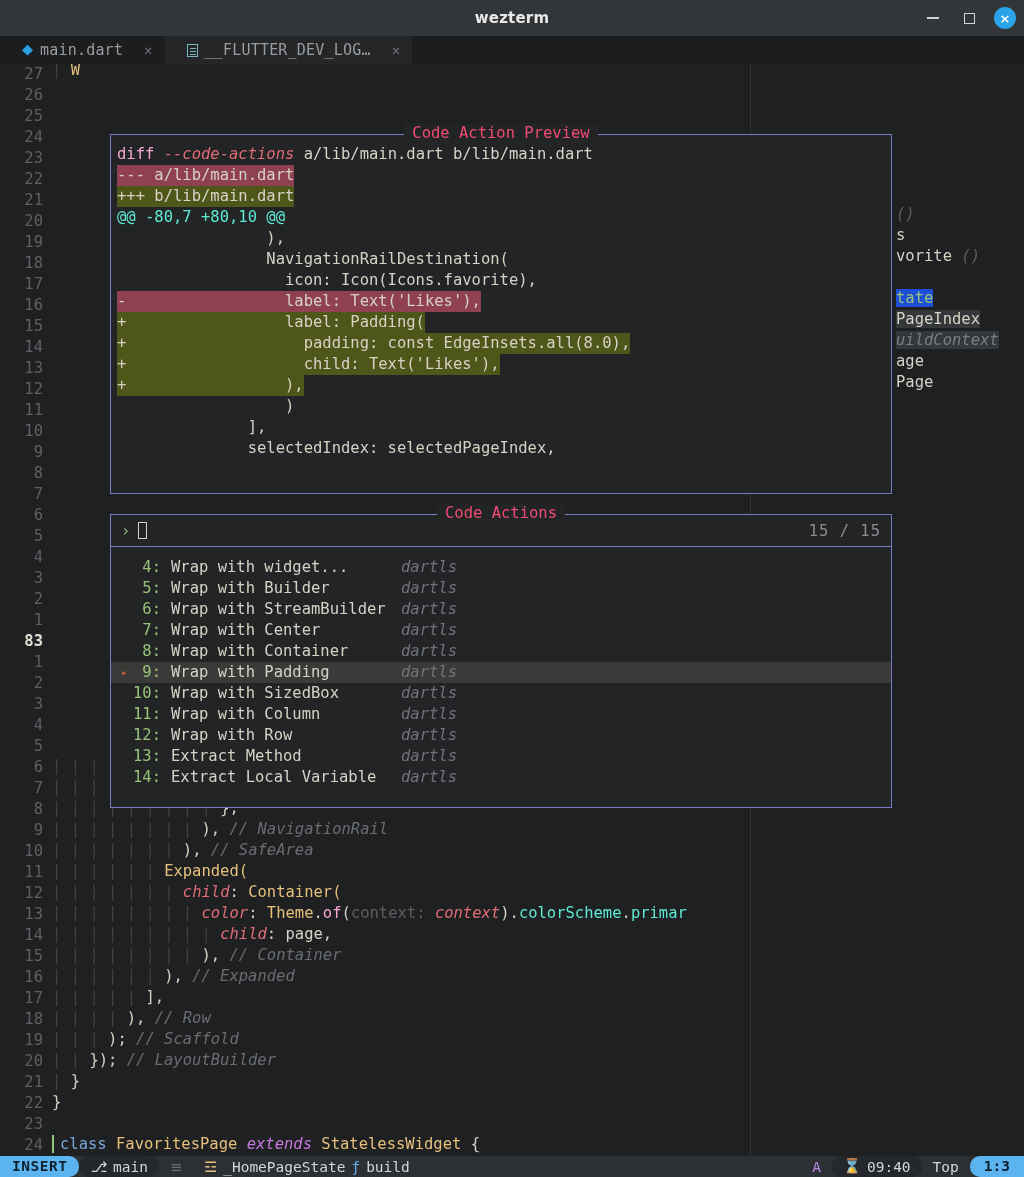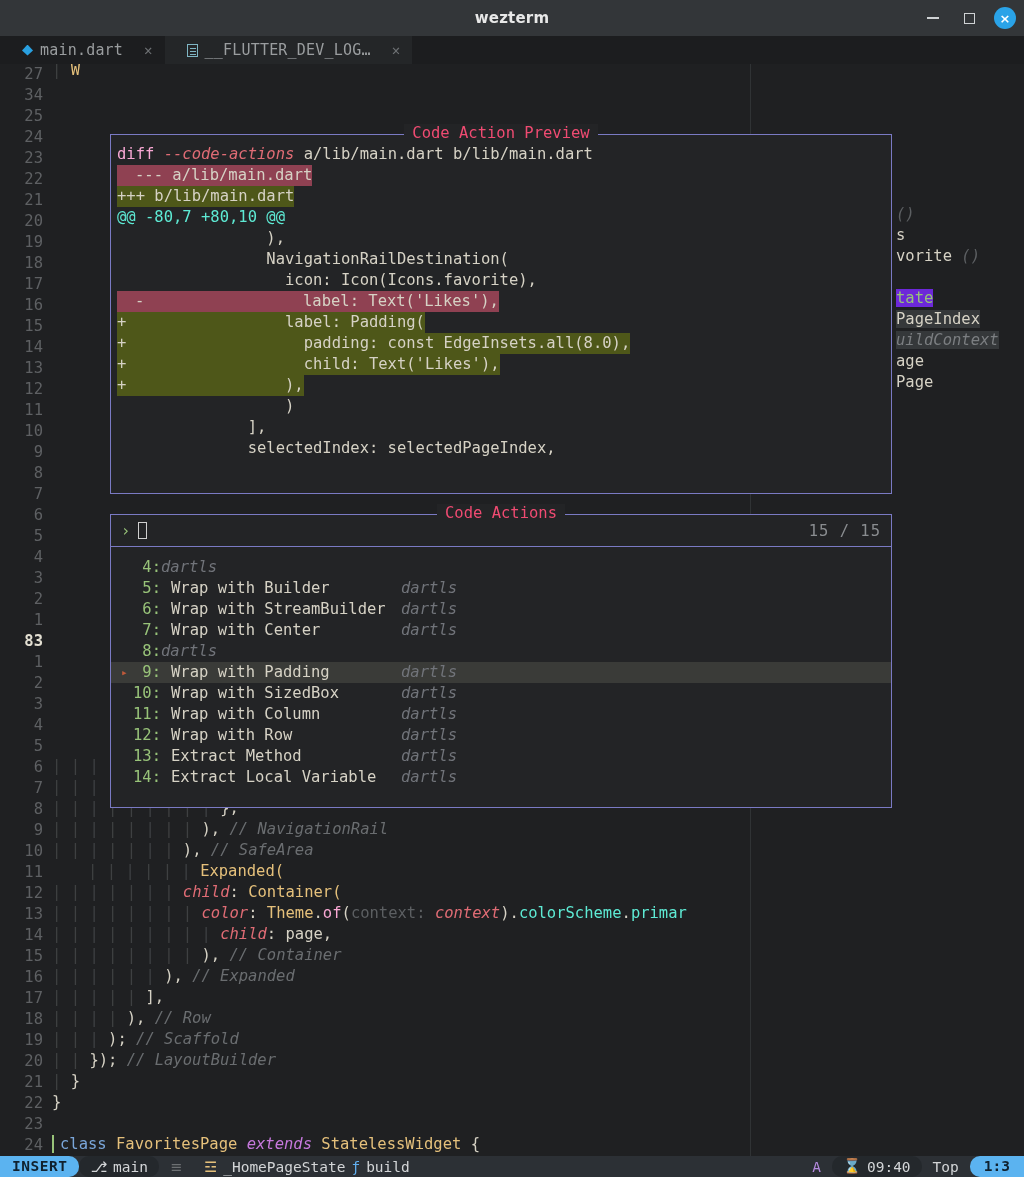--- a/index.html
+++ b/index.html
@@ -63,21 +63,21 @@
   .floattitle{
     position:absolute; top:-11px; left:0; width:100%; text-align:center;
     font-size:15.5px; color:#f04b72; pointer-events:none;
   }
   .floattitle span{ background:#232426; padding:0 8px; }
 
   #preview{ left:110px; top:70px; width:782px; height:360px; }
   #previewinner{ padding:9px 0 0 6px; }
   #previewinner .codeline{ color:#d6d2c5; }
   .dl{ display:inline-block; }
-  .diffdel{ background:#8f4152;padding-left:18px; }
+  .diffdel{ background:#8f4152; }
   .diffadd{ background:#4e5719; }
 
   #actions{ left:110px; top:450px; width:782px; height:294px; }
   #promptrow{ height:32px; display:flex; align-items:center; padding:0 10px;
               border-bottom:1px solid #7a7ac4; font-size:15.5px; }
   #promptrow .chev{ color:#98c379; margin-right:8px; }
   #promptrow .cursorblk{ display:inline-block; width:9px; height:17px; border:1.3px solid #cfcfcf; }
   #promptrow .count{ margin-left:auto; color:#8a8d90; letter-spacing:1px; }
   #actionlist{ padding-top:10px; }
   .arow{ height:21px; line-height:21px; font-size:15.5px; display:flex; align-items:center;
@@ -139,21 +139,21 @@
     <span class="fileicon"></span>
     <span class="tabname">__FLUTTER_DEV_LOG…</span>
     <span class="tabclose">✕</span>
   </div>
 </div>
 
 <div id="editor">
 
   <div id="gutterlines">
       <div class="codeline"><span class="lnum">27</span></div>
-      <div class="codeline"><span class="lnum">34</span></div>
+      <div class="codeline"><span class="lnum">26</span></div>
       <div class="codeline"><span class="lnum">25</span></div>
       <div class="codeline"><span class="lnum">24</span></div>
       <div class="codeline"><span class="lnum">23</span></div>
       <div class="codeline"><span class="lnum">22</span></div>
       <div class="codeline"><span class="lnum">21</span></div>
       <div class="codeline"><span class="lnum">20</span></div>
       <div class="codeline"><span class="lnum">19</span></div>
       <div class="codeline"><span class="lnum">18</span></div>
       <div class="codeline"><span class="lnum">17</span></div>
       <div class="codeline"><span class="lnum">16</span></div>
@@ -201,21 +201,21 @@
 
   <div id="splitline"></div>
 
   <div id="bgcode">
       <div class="codeline" style="position:absolute;left:52px;top:-4px;right:0;"><span class="lcontent"><span class="indentg">|</span> <span style="color:#e5c07b">W</span></span></div>
       <div class="codeline" style="position:absolute;left:52px;top:692px;right:0;"><span class="lcontent"><span class="indentg">|</span> <span class="indentg">|</span> <span class="indentg">|</span> <span class="indentg">|</span> <span class="indentg">|</span> <span class="indentg">|</span> <span class="indentg">|</span> <span class="indentg">|</span> <span class="indentg">|</span> <span class="indentg">|</span> <span class="indentg">|</span> <span class="indentg">|</span> <span class="t-plain">selectedPageIndex </span><span class="t-plain">= </span><span class="t-red-it">value</span><span class="t-plain">;</span></span></div>
       <div class="codeline" style="position:absolute;left:52px;top:713px;right:0;"><span class="lcontent"><span class="indentg">|</span> <span class="indentg">|</span> <span class="indentg">|</span> <span class="indentg">|</span> <span class="indentg">|</span> <span class="indentg">|</span> <span class="indentg">|</span> <span class="indentg">|</span> <span class="indentg">|</span> <span class="indentg">|</span> <span class="indentg">|</span> <span class="t-plain">});</span></span></div>
       <div class="codeline" style="position:absolute;left:52px;top:734px;right:0;"><span class="lcontent"><span class="indentg">|</span> <span class="indentg">|</span> <span class="indentg">|</span> <span class="indentg">|</span> <span class="indentg">|</span> <span class="indentg">|</span> <span class="indentg">|</span> <span class="indentg">|</span> <span class="indentg">|</span> <span class="t-plain">},</span></span></div>
       <div class="codeline" style="position:absolute;left:52px;top:755px;right:0;"><span class="lcontent"><span class="indentg">|</span> <span class="indentg">|</span> <span class="indentg">|</span> <span class="indentg">|</span> <span class="indentg">|</span> <span class="indentg">|</span> <span class="indentg">|</span> <span class="indentg">|</span> <span class="t-plain">), </span><span class="t-cmt">// NavigationRail</span></span></div>
       <div class="codeline" style="position:absolute;left:52px;top:776px;right:0;"><span class="lcontent"><span class="indentg">|</span> <span class="indentg">|</span> <span class="indentg">|</span> <span class="indentg">|</span> <span class="indentg">|</span> <span class="indentg">|</span> <span class="indentg">|</span> <span class="t-plain">), </span><span class="t-cmt">// SafeArea</span></span></div>
-      <div class="codeline" style="position:absolute;left:52px;top:797px;right:0;margin-left:36px;"><span class="lcontent"><span class="indentg">|</span> <span class="indentg">|</span> <span class="indentg">|</span> <span class="indentg">|</span> <span class="indentg">|</span> <span class="indentg">|</span> <span class="t-fn">Expanded(</span></span></div>
+      <div class="codeline" style="position:absolute;left:52px;top:797px;right:0;"><span class="lcontent"><span class="indentg">|</span> <span class="indentg">|</span> <span class="indentg">|</span> <span class="indentg">|</span> <span class="indentg">|</span> <span class="indentg">|</span> <span class="t-fn">Expanded(</span></span></div>
       <div class="codeline" style="position:absolute;left:52px;top:818px;right:0;"><span class="lcontent"><span class="indentg">|</span> <span class="indentg">|</span> <span class="indentg">|</span> <span class="indentg">|</span> <span class="indentg">|</span> <span class="indentg">|</span> <span class="indentg">|</span> <span class="t-field">child</span><span class="t-plain">: </span><span class="t-fn">Container(</span></span></div>
       <div class="codeline" style="position:absolute;left:52px;top:839px;right:0;"><span class="lcontent"><span class="indentg">|</span> <span class="indentg">|</span> <span class="indentg">|</span> <span class="indentg">|</span> <span class="indentg">|</span> <span class="indentg">|</span> <span class="indentg">|</span> <span class="indentg">|</span> <span class="t-field">color</span><span class="t-plain">: </span><span class="t-fn">Theme</span><span class="t-plain">.</span><span class="t-blue">of</span><span class="t-plain">(</span><span class="t-hint">context: </span><span class="t-red-it">context</span><span class="t-plain">).</span><span class="t-teal">colorScheme</span><span class="t-plain">.</span><span class="t-teal">primar</span></span></div>
       <div class="codeline" style="position:absolute;left:52px;top:860px;right:0;"><span class="lcontent"><span class="indentg">|</span> <span class="indentg">|</span> <span class="indentg">|</span> <span class="indentg">|</span> <span class="indentg">|</span> <span class="indentg">|</span> <span class="indentg">|</span> <span class="indentg">|</span> <span class="indentg">|</span> <span class="t-field">child</span><span class="t-plain">: page,</span></span></div>
       <div class="codeline" style="position:absolute;left:52px;top:881px;right:0;"><span class="lcontent"><span class="indentg">|</span> <span class="indentg">|</span> <span class="indentg">|</span> <span class="indentg">|</span> <span class="indentg">|</span> <span class="indentg">|</span> <span class="indentg">|</span> <span class="indentg">|</span> <span class="t-plain">), </span><span class="t-cmt">// Container</span></span></div>
       <div class="codeline" style="position:absolute;left:52px;top:902px;right:0;"><span class="lcontent"><span class="indentg">|</span> <span class="indentg">|</span> <span class="indentg">|</span> <span class="indentg">|</span> <span class="indentg">|</span> <span class="indentg">|</span> <span class="t-plain">), </span><span class="t-cmt">// Expanded</span></span></div>
       <div class="codeline" style="position:absolute;left:52px;top:923px;right:0;"><span class="lcontent"><span class="indentg">|</span> <span class="indentg">|</span> <span class="indentg">|</span> <span class="indentg">|</span> <span class="indentg">|</span> <span class="t-plain">],</span></span></div>
       <div class="codeline" style="position:absolute;left:52px;top:944px;right:0;"><span class="lcontent"><span class="indentg">|</span> <span class="indentg">|</span> <span class="indentg">|</span> <span class="indentg">|</span> <span class="t-plain">), </span><span class="t-cmt">// Row</span></span></div>
       <div class="codeline" style="position:absolute;left:52px;top:965px;right:0;"><span class="lcontent"><span class="indentg">|</span> <span class="indentg">|</span> <span class="indentg">|</span> <span class="t-plain">); </span><span class="t-cmt">// Scaffold</span></span></div>
       <div class="codeline" style="position:absolute;left:52px;top:986px;right:0;"><span class="lcontent"><span class="indentg">|</span> <span class="indentg">|</span> <span class="t-plain">}); </span><span class="t-cmt">// LayoutBuilder</span></span></div>
       <div class="codeline" style="position:absolute;left:52px;top:1007px;right:0;"><span class="lcontent"><span class="indentg">|</span> <span class="t-plain">}</span></span></div>
@@ -224,21 +224,21 @@
       <div class="codeline" style="position:absolute;left:52px;top:1070px;right:0;"><span class="lcontent"><span style="border-left:2px solid #98c379;padding-left:6px;"><span class="t-kw">class </span><span class="t-fn">FavoritesPage </span><span class="t-key" style="font-style:italic">extends </span><span class="t-fn">StatelessWidget </span><span class="t-plain">{</span></span></span></div>
     </div>
 
   <div id="cmppop">
     <div class="cmpborder"></div>
     <div id="cmprows">
         <div class="row"><span style="color:#5c5f62;font-style:italic;">()</span></div>
         <div class="row"><span style="color:#d6d2c5;">s</span></div>
         <div class="row"><span style="color:#d6d2c5;">vorite</span> <span style="color:#5c5f62;font-style:italic;">()</span></div>
         <div class="row"><span style="color:#d6d2c5;"></span></div>
-        <div class="row"><span style="color:#98c379;background:#6d28d9;">tate</span></div>
+        <div class="row"><span style="color:#98c379;background:#1d4ed8;">tate</span></div>
         <div class="row"><span style="color:#d6d2c5;background:#35383a;">PageIndex</span></div>
         <div class="row"><span style="color:#7b7e81;font-style:italic;background:#35383a;">uildContext</span></div>
         <div class="row"><span style="color:#d6d2c5;">age</span></div>
         <div class="row"><span style="color:#d6d2c5;">Page</span></div>
       </div>
   </div>
 
   <div class="float" id="preview">
     <div class="floattitle">
       <span>Code Action Preview</span>
@@ -265,25 +265,25 @@
   <div class="float" id="actions">
     <div class="floattitle">
       <span>Code Actions</span>
     </div>
     <div id="promptrow">
       <span class="chev">›</span>
       <span class="cursorblk"></span>
       <span class="count">15 / 15</span>
     </div>
     <div id="actionlist">
-        <div class="arow"><span class="selmark"></span><span class="idx">4:</span><span class="src">dartls</span></div>
+        <div class="arow"><span class="selmark"></span><span class="idx">4:</span><span class="lbl">Wrap with widget...</span><span class="src">dartls</span></div>
         <div class="arow"><span class="selmark"></span><span class="idx">5:</span><span class="lbl">Wrap with Builder</span><span class="src">dartls</span></div>
         <div class="arow"><span class="selmark"></span><span class="idx">6:</span><span class="lbl">Wrap with StreamBuilder</span><span class="src">dartls</span></div>
         <div class="arow"><span class="selmark"></span><span class="idx">7:</span><span class="lbl">Wrap with Center</span><span class="src">dartls</span></div>
-        <div class="arow"><span class="selmark"></span><span class="idx">8:</span><span class="src">dartls</span></div>
+        <div class="arow"><span class="selmark"></span><span class="idx">8:</span><span class="lbl">Wrap with Container</span><span class="src">dartls</span></div>
         <div class="arow sel"><span class="selmark">▸</span><span class="idx">9:</span><span class="lbl">Wrap with Padding</span><span class="src">dartls</span></div>
         <div class="arow"><span class="selmark"></span><span class="idx">10:</span><span class="lbl">Wrap with SizedBox</span><span class="src">dartls</span></div>
         <div class="arow"><span class="selmark"></span><span class="idx">11:</span><span class="lbl">Wrap with Column</span><span class="src">dartls</span></div>
         <div class="arow"><span class="selmark"></span><span class="idx">12:</span><span class="lbl">Wrap with Row</span><span class="src">dartls</span></div>
         <div class="arow"><span class="selmark"></span><span class="idx">13:</span><span class="lbl">Extract Method</span><span class="src">dartls</span></div>
         <div class="arow"><span class="selmark"></span><span class="idx">14:</span><span class="lbl">Extract Local Variable</span><span class="src">dartls</span></div>
       </div>
   </div>
 
 </div>

